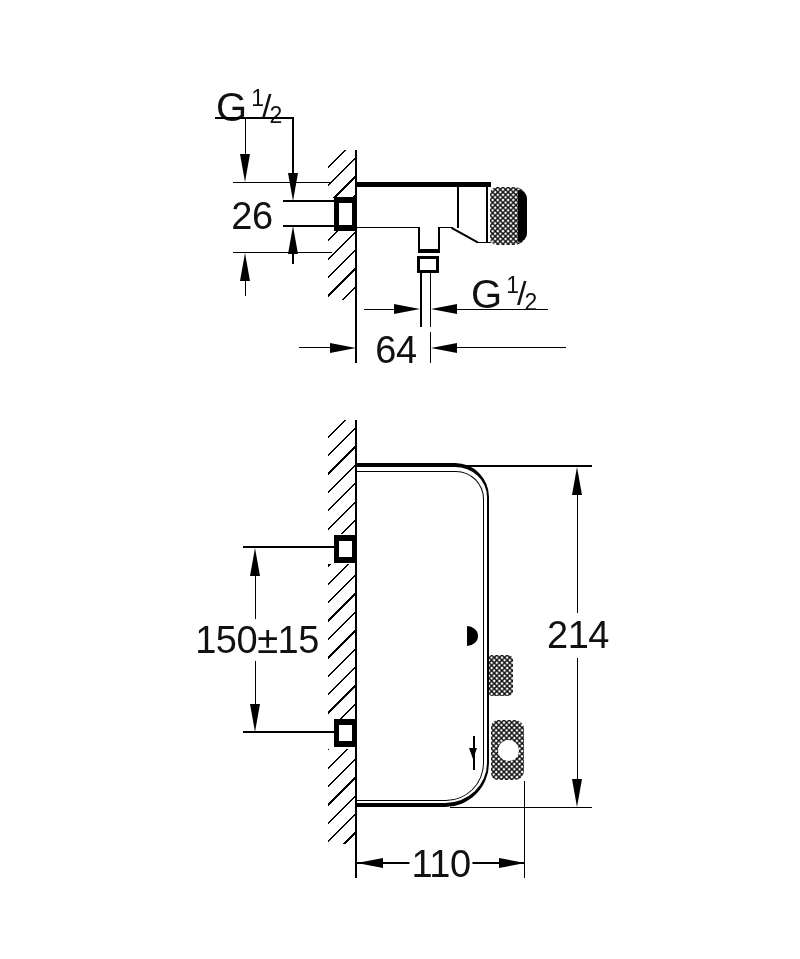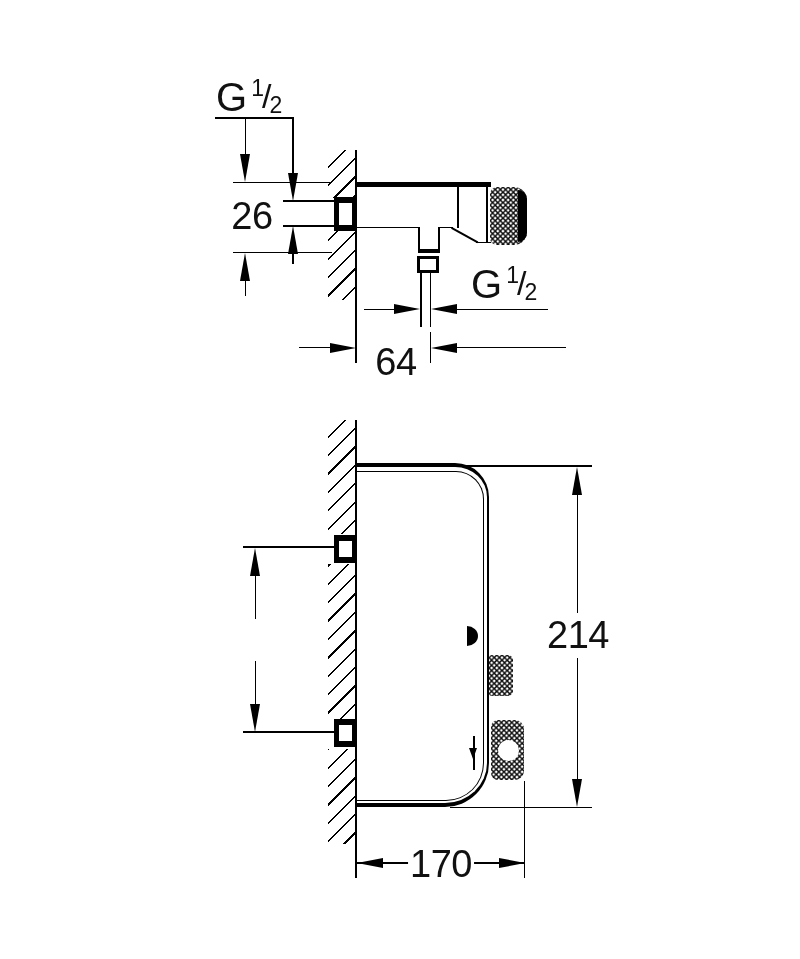--- a/index.html
+++ b/index.html
@@ -14,21 +14,21 @@
   .tri-d{border-top:28px solid #000;border-left:5.2px solid transparent;border-right:5.2px solid transparent;}
   .tri-d-sm{border-top:11px solid #000;border-left:4.5px solid transparent;border-right:4.5px solid transparent;}
   .hatch{position:absolute;background-image:repeating-linear-gradient(135deg,rgba(0,0,0,0) 0 11.4px,#000 11.4px 13px);}
   .white{position:absolute;background:#fff;}
   .knurl{position:absolute;background-color:#0b0b0b;
          background-image:radial-gradient(circle,#fff 1.05px,rgba(255,255,255,0) 1.55px),
                           radial-gradient(circle,#fff 1.05px,rgba(255,255,255,0) 1.55px);
          background-size:5.2px 5.2px,5.2px 5.2px;background-position:0 0,2.6px 2.6px;}
   .dim{position:absolute;font-size:38px;color:#111;line-height:1;white-space:nowrap;
        transform:translate(-50%,-50%);background:#fff;padding:0 2px;letter-spacing:-0.5px;}
-  .glabel{position:absolute;color:#111;white-space:nowrap;line-height:1;}
+  .glabel{position:absolute;color:#111;white-space:nowrap;line-height:1;margin-top:10px;}
   .glabel .g{font-size:40px;}
   .glabel .fn{font-size:23px;position:relative;top:-15px;margin-left:4px;}
   .glabel .fs{font-size:34px;position:relative;top:-3px;margin-left:-2px;}
   .glabel .fd{font-size:23px;position:relative;top:2px;margin-left:-2px;}
 </style>
 </head>
 <body>
 
 <div class="canvas">
 
@@ -77,21 +77,21 @@
   <div class="ln" style="left:457px;top:308.8px;width:91px;height:1.5px;"></div>
   <div class="glabel" style="left:471px;top:264px;">
     <span class="g">G</span><span class="fn">1</span><span class="fs">/</span><span class="fd">2</span>
   </div>
 
   <div class="ln" style="left:429.8px;top:332px;width:1.4px;height:31px;"></div>
   <div class="ln" style="left:299px;top:346.8px;width:32px;height:1.5px;"></div>
   <div class="tr tri-r" style="left:330px;top:342.5px;"></div>
   <div class="tr tri-l" style="left:431px;top:342.5px;"></div>
   <div class="ln" style="left:456px;top:346.8px;width:110px;height:1.5px;"></div>
-  <div class="dim" style="left:396px;top:362px;">64</div>
+  <div class="dim" style="left:396px;top:350px;">64</div>
 
   <div class="hatch" style="left:328px;top:420px;width:27px;height:424px;"></div>
   <div class="white" style="left:326px;top:534px;width:30px;height:30px;"></div>
   <div class="white" style="left:326px;top:719px;width:30px;height:30px;"></div>
   <div class="ln" style="left:354.5px;top:420px;width:2.6px;height:458px;"></div>
   <div class="ln" style="left:334px;top:535px;width:22px;height:28px;"></div>
   <div class="white" style="left:339px;top:541px;width:13px;height:16px;"></div>
   <div class="ln" style="left:334px;top:719px;width:22px;height:28px;"></div>
   <div class="white" style="left:339px;top:725px;width:13px;height:16px;"></div>
 
@@ -111,21 +111,22 @@
   <div class="ln" style="left:576.6px;top:658px;width:1.5px;height:121px;"></div>
   <div class="tr tri-d" style="left:572.2px;top:778.5px;"></div>
   <div class="dim" style="left:578px;top:635px;">214</div>
 
   <div class="ln" style="left:243px;top:546.4px;width:92px;height:1.5px;"></div>
   <div class="ln" style="left:243px;top:731.4px;width:92px;height:1.5px;"></div>
   <div class="tr tri-u" style="left:250.2px;top:547.5px;"></div>
   <div class="ln" style="left:254.6px;top:574px;width:1.5px;height:45px;"></div>
   <div class="ln" style="left:254.6px;top:661px;width:1.5px;height:45px;"></div>
   <div class="tr tri-d" style="left:250.2px;top:704px;"></div>
+  <div class="dim" style="left:257px;top:640px;">150±15</div>
 
   <div class="ln" style="left:523.8px;top:781px;width:1.5px;height:97px;"></div>
   <div class="ln" style="left:357px;top:862.3px;width:53px;height:1.5px;"></div>
   <div class="tr tri-l" style="left:356.8px;top:857.8px;"></div>
   <div class="tr tri-r" style="left:498.5px;top:857.8px;"></div>
   <div class="ln" style="left:471px;top:862.3px;width:53px;height:1.5px;"></div>
-  <div class="dim" style="left:441px;top:864px;">170</div>
+  <div class="dim" style="left:441px;top:864px;">110</div>
 
 </div>
 
 </body></html>

